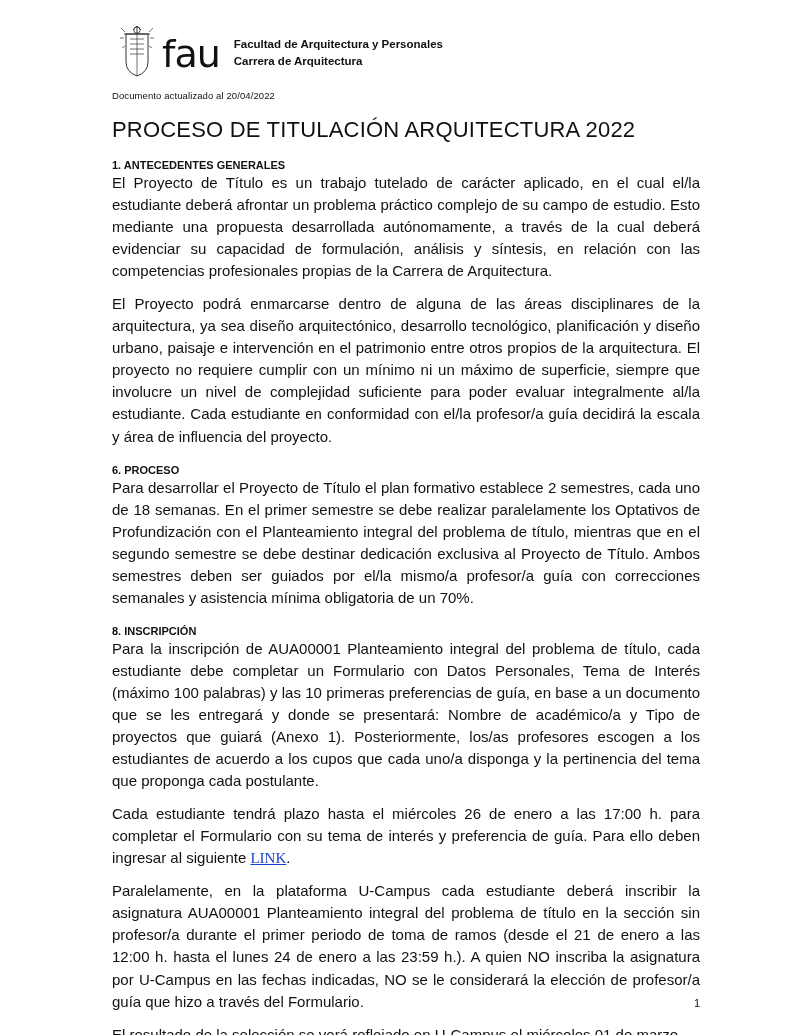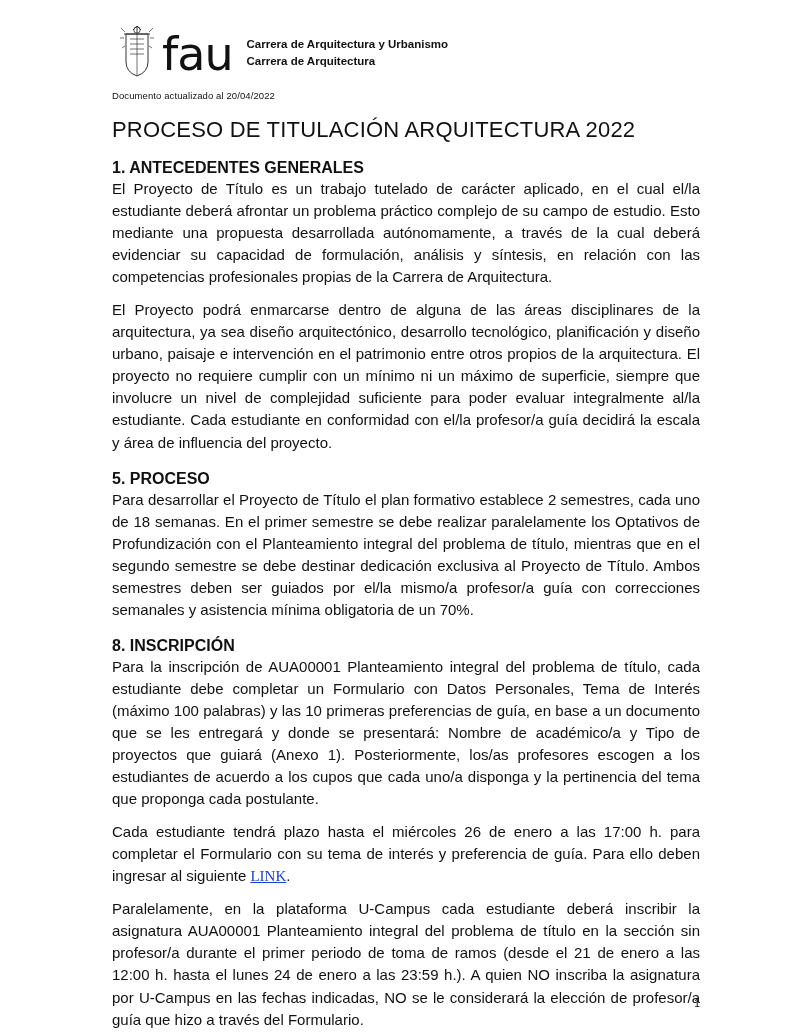--- a/index.html
+++ b/index.html
@@ -36,21 +36,21 @@
     align-items: center;
     gap: 2px;
   }
   .crest {
     width: 42px;
     height: 58px;
     position: relative;
   }
   .fau-word {
     font-family: "DejaVu Sans", sans-serif;
-    font-size: 46px;
+    font-size: 38px;
     font-weight: 400;
     letter-spacing: -1px;
     line-height: 1;
     color: #111;
     margin-left: 2px;
     margin-top: 6px;
   }
   .faculty-lines {
     font-size: 11.5px;
     font-weight: bold;
@@ -69,21 +69,21 @@
 
   h1.doc-title {
     font-size: 22px;
     font-weight: 400;
     letter-spacing: 0.2px;
     margin: 16px 0 16px 0;
     color: #111;
   }
 
   h2.section-title {
-    font-size: 16px;
+    font-size: 11px;
     font-weight: bold;
     margin: 16px 0 1px 0;
     color: #111;
   }
 
   p.body-text {
     font-size: 15px;
     line-height: 1.47;
     text-align: justify;
     margin: 0 0 11px 0;
@@ -123,37 +123,37 @@
             <path d="M21 12 L21 54" stroke-width="0.7"></path>
             <circle cx="21" cy="8" r="3.2" stroke-width="0.8"></circle>
             <path d="M5 6 L9 10 M37 6 L33 10 M4 16 L8 16 M34 16 L38 16" stroke-width="0.7"></path>
             <path d="M6 26 L9 24 M36 26 L33 24" stroke-width="0.7"></path>
           </g>
         </svg>
       </div>
       <div class="fau-word">fau</div>
     </div>
     <div class="faculty-lines">
-      <div>Carrera de Arquitectura y Urbanismo</div>
+      <div>Facultad de Arquitectura y Personales</div>
       <div>Carrera de Arquitectura</div>
     </div>
   </div>
 
   <div class="doc-date">Documento actualizado al 20/04/2022</div>
 
   <h1 class="doc-title">PROCESO DE TITULACIÓN ARQUITECTURA 2022</h1>
 
   <div class="section-block">
     <h2 class="section-title">1. ANTECEDENTES GENERALES</h2>
     <p class="body-text">El Proyecto de Título es un trabajo tutelado de carácter aplicado, en el cual el/la estudiante deberá afrontar un problema práctico complejo de su campo de estudio. Esto mediante una propuesta desarrollada autónomamente, a través de la cual deberá evidenciar su capacidad de formulación, análisis y síntesis, en relación con las competencias profesionales propias de la Carrera de Arquitectura.</p>
     <p class="body-text">El Proyecto podrá enmarcarse dentro de alguna de las áreas disciplinares de la arquitectura, ya sea diseño arquitectónico, desarrollo tecnológico, planificación y diseño urbano, paisaje e intervención en el patrimonio entre otros propios de la arquitectura. El proyecto no requiere cumplir con un mínimo ni un máximo de superficie, siempre que involucre un nivel de complejidad suficiente para poder evaluar integralmente al/la estudiante. Cada estudiante en conformidad con el/la profesor/a guía decidirá la escala y área de influencia del proyecto.</p>
   </div>
 
   <div class="section-block">
-    <h2 class="section-title">5. PROCESO</h2>
+    <h2 class="section-title">6. PROCESO</h2>
     <p class="body-text">Para desarrollar el Proyecto de Título el plan formativo establece 2 semestres, cada uno de 18 semanas. En el primer semestre se debe realizar paralelamente los Optativos de Profundización con el Planteamiento integral del problema de título, mientras que en el segundo semestre se debe destinar dedicación exclusiva al Proyecto de Título. Ambos semestres deben ser guiados por el/la mismo/a profesor/a guía con correcciones semanales y asistencia mínima obligatoria de un 70%.</p>
   </div>
 
   <div class="section-block">
     <h2 class="section-title">8. INSCRIPCIÓN</h2>
     <p class="body-text">Para la inscripción de AUA00001 Planteamiento integral del problema de título, cada estudiante debe completar un Formulario con Datos Personales, Tema de Interés (máximo 100 palabras) y las 10 primeras preferencias de guía, en base a un documento que se les entregará y donde se presentará: Nombre de académico/a y Tipo de proyectos que guiará (Anexo 1). Posteriormente, los/as profesores escogen a los estudiantes de acuerdo a los cupos que cada uno/a disponga y la pertinencia del tema que proponga cada postulante.</p>
 
     <p class="body-text"><span>Cada estudiante tendrá plazo hasta el miércoles 26 de enero a las 17:00 h. para completar el Formulario con su tema de interés y preferencia de guía. Para ello deben ingresar al siguiente </span><a class="doc-link" href="#">LINK</a><span>.</span></p>
 
     <p class="body-text">Paralelamente, en la plataforma U-Campus cada estudiante deberá inscribir la asignatura AUA00001 Planteamiento integral del problema de título en la sección sin profesor/a durante el primer periodo de toma de ramos (desde el 21 de enero a las 12:00 h. hasta el lunes 24 de enero a las 23:59 h.). A quien NO inscriba la asignatura por U-Campus en las fechas indicadas, NO se le considerará la elección de profesor/a guía que hizo a través del Formulario.</p>

